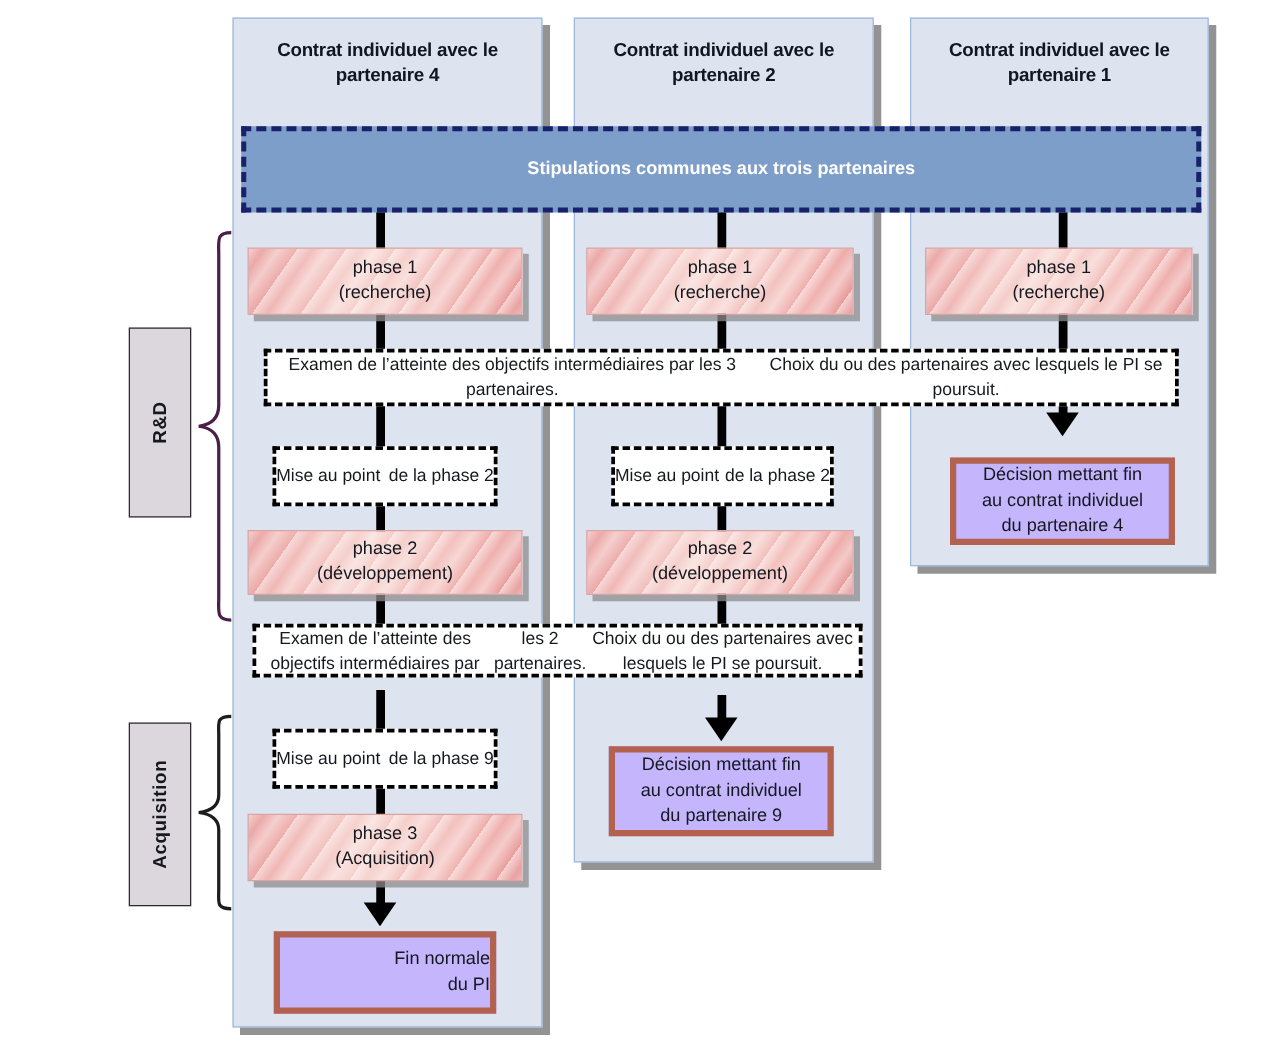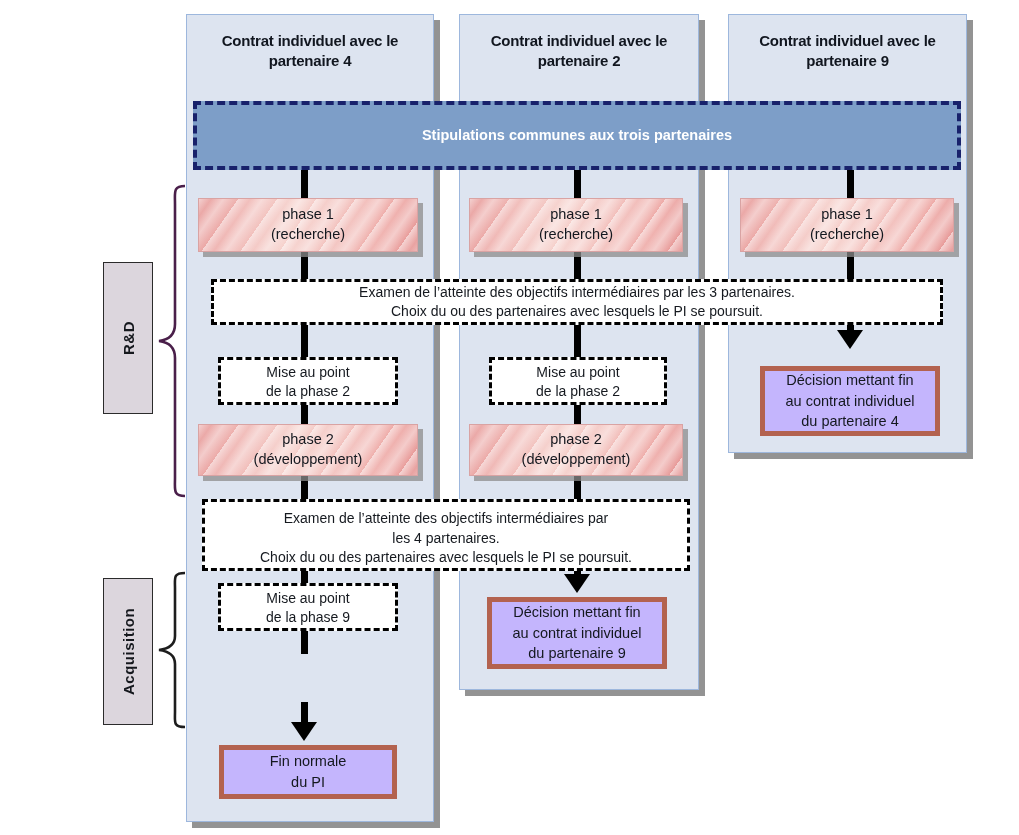--- a/index.html
+++ b/index.html
@@ -67,22 +67,22 @@
         rgba(255,255,255,0.45) 20px,
         rgba(255,255,255,0.00) 32px),
       linear-gradient(110deg,#e79a99 0%, #efb3b0 18%, #f6d2cd 42%, #f3c3bf 62%, #eea9a6 85%, #e59594 100%);
   }
 
   
   .dashbox {
     position:absolute;
     background:#ffffff;
     border:3px dashed #000000;
-    display:flex; flex-direction:column;
-    align-items:center; justify-content:flex-end;
+    display:flex; flex-direction:row;
+    align-items:center; justify-content:space-between;
     font-size:14px; color:#15191f; line-height:1.4;
     z-index:7;
     text-align:center;
   }
   .dashbox .line { display:block; }
 
   
   .endbox {
     position:absolute;
     background:#c4b5fd;
@@ -146,21 +146,21 @@
   <div class="column" id="col2">
     <div class="col-title">
       <span>Contrat individuel avec le</span><br>
       <span>partenaire 2</span>
     </div>
   </div>
 
   <div class="column" id="col3">
     <div class="col-title">
       <span>Contrat individuel avec le</span><br>
-      <span>partenaire 9</span>
+      <span>partenaire 1</span>
     </div>
   </div>
 
   <div class="conn" style="left:301px; top:166px; height:36px;"></div>
   <div class="conn" style="left:301px; top:250px; height:32px;"></div>
   <div class="conn" style="left:301px; top:322px; height:36px;"></div>
   <div class="conn" style="left:301px; top:402px; height:26px;"></div>
   <div class="conn" style="left:301px; top:472px; height:32px;"></div>
   <div class="conn" style="left:301px; top:552px; height:32px;"></div>
   <div class="conn" style="left:301px; top:628px; height:26px;"></div>
@@ -218,39 +218,43 @@
 
   <div class="phase" style="left:198px; top:424px; width:220px; height:52px;">
     <span>phase 2</span>
     <span>(développement)</span>
   </div>
   <div class="phase" style="left:469px; top:424px; width:214px; height:52px;">
     <span>phase 2</span>
     <span>(développement)</span>
   </div>
 
-  <div class="dashbox" style="left:202px; top:499px; width:488px; height:72px;">
+  <div class="dashbox" style="left:202px; top:499px; width:488px; height:43px;">
     <span class="line">Examen de l’atteinte des objectifs intermédiaires par</span>
-    <span class="line">les 4 partenaires.</span>
+    <span class="line">les 2 partenaires.</span>
     <span class="line">Choix du ou des partenaires avec lesquels le PI se poursuit.</span>
   </div>
 
   <div class="dashbox" style="left:218px; top:583px; width:180px; height:48px;">
     <span class="line">Mise au point</span>
     <span class="line">de la phase 9</span>
   </div>
 
   <div class="endbox" style="left:487px; top:597px; width:180px; height:72px;">
     <span>Décision mettant fin</span>
     <span>au contrat individuel</span>
     <span>du partenaire 9</span>
   </div>
 
-
-  <div class="endbox" style="left:219px; top:745px; width:178px; height:54px;">
+  <div class="phase" style="left:198px; top:651px; width:220px; height:54px;">
+    <span>phase 3</span>
+    <span>(Acquisition)</span>
+  </div>
+
+  <div class="endbox" style="left:219px; top:745px; width:178px; height:66px;align-items:flex-end;">
     <span>Fin normale</span>
     <span>du PI</span>
   </div>
 
   <svg class="brace" style="left:155px; top:182px; width:36px; height:318px;" viewBox="0 0 36 318">
     <path d="M30 4 C18 4, 20 10, 20 22 L20 142 C20 154, 12 158, 4 159 C12 160, 20 164, 20 176 L20 296 C20 308, 18 314, 30 314" fill="none" stroke="#4a1f4a" stroke-width="2.6"></path>
   </svg>
   <svg class="brace" style="left:155px; top:570px; width:36px; height:162px;" viewBox="0 0 36 162">
     <path d="M30 3 C18 3, 20 8, 20 18 L20 66 C20 76, 12 79, 4 80 C12 81, 20 84, 20 94 L20 142 C20 152, 18 157, 30 157" fill="none" stroke="#1d1d1d" stroke-width="2.6"></path>
   </svg>

